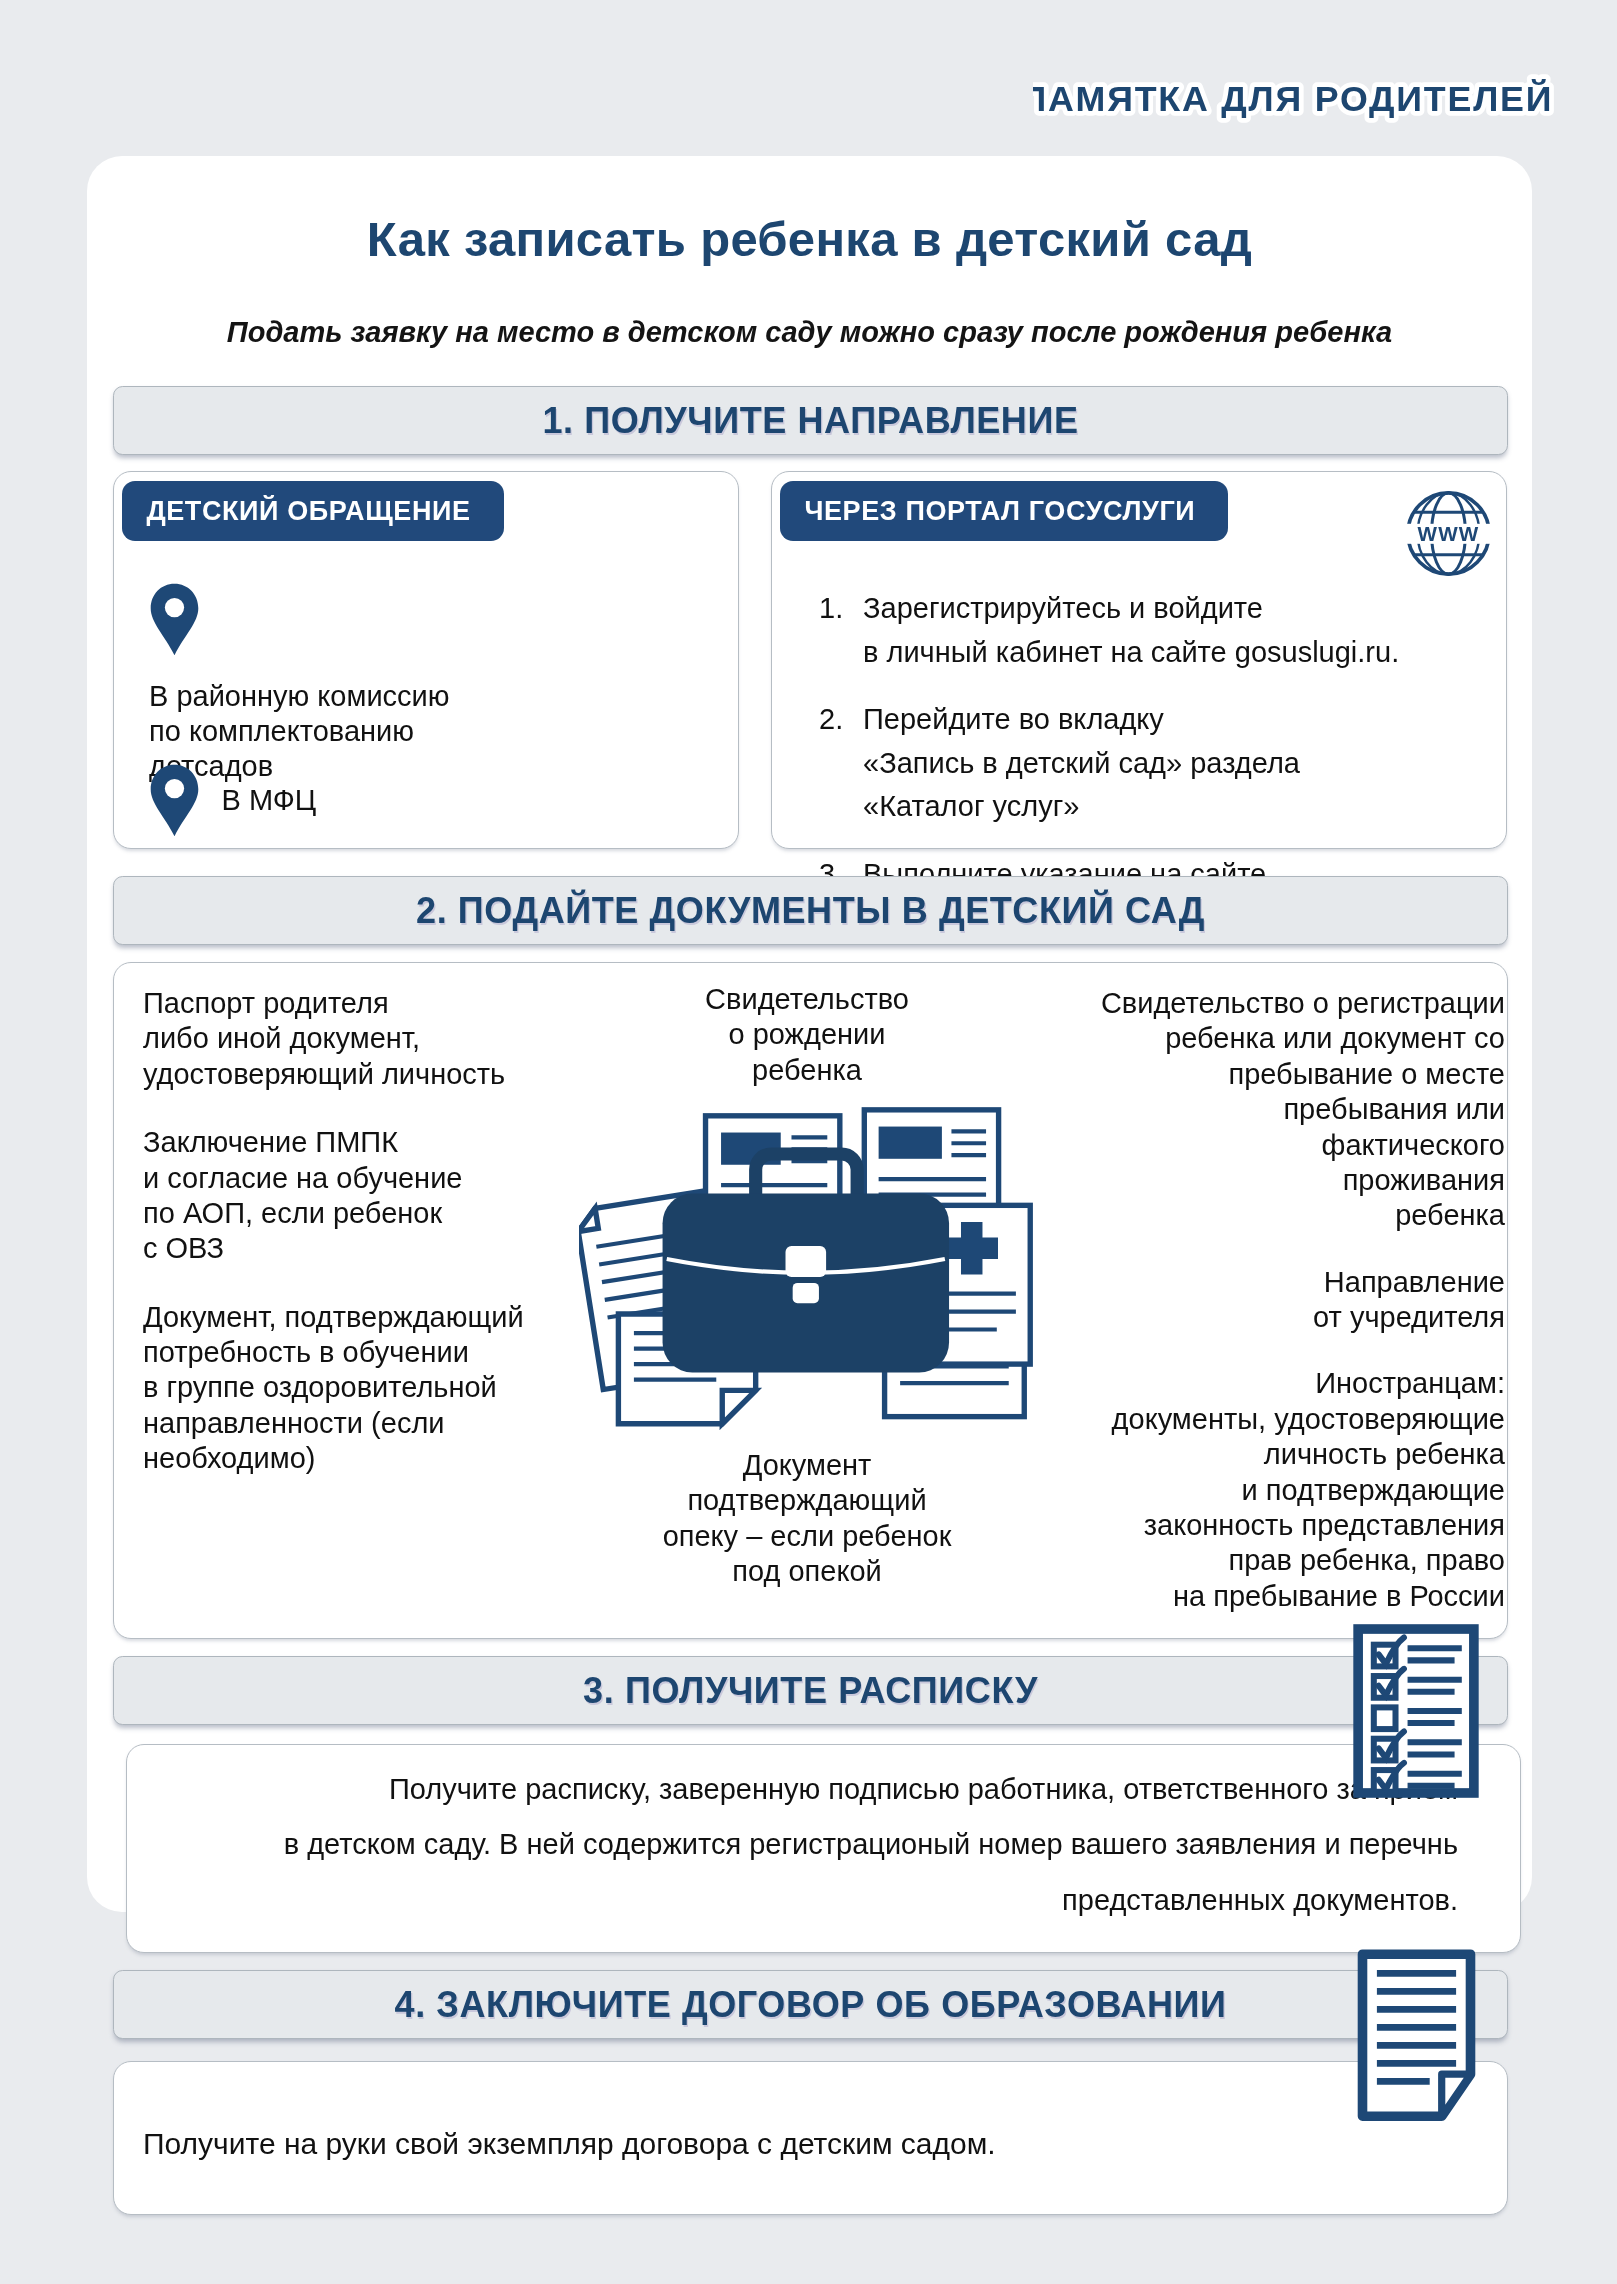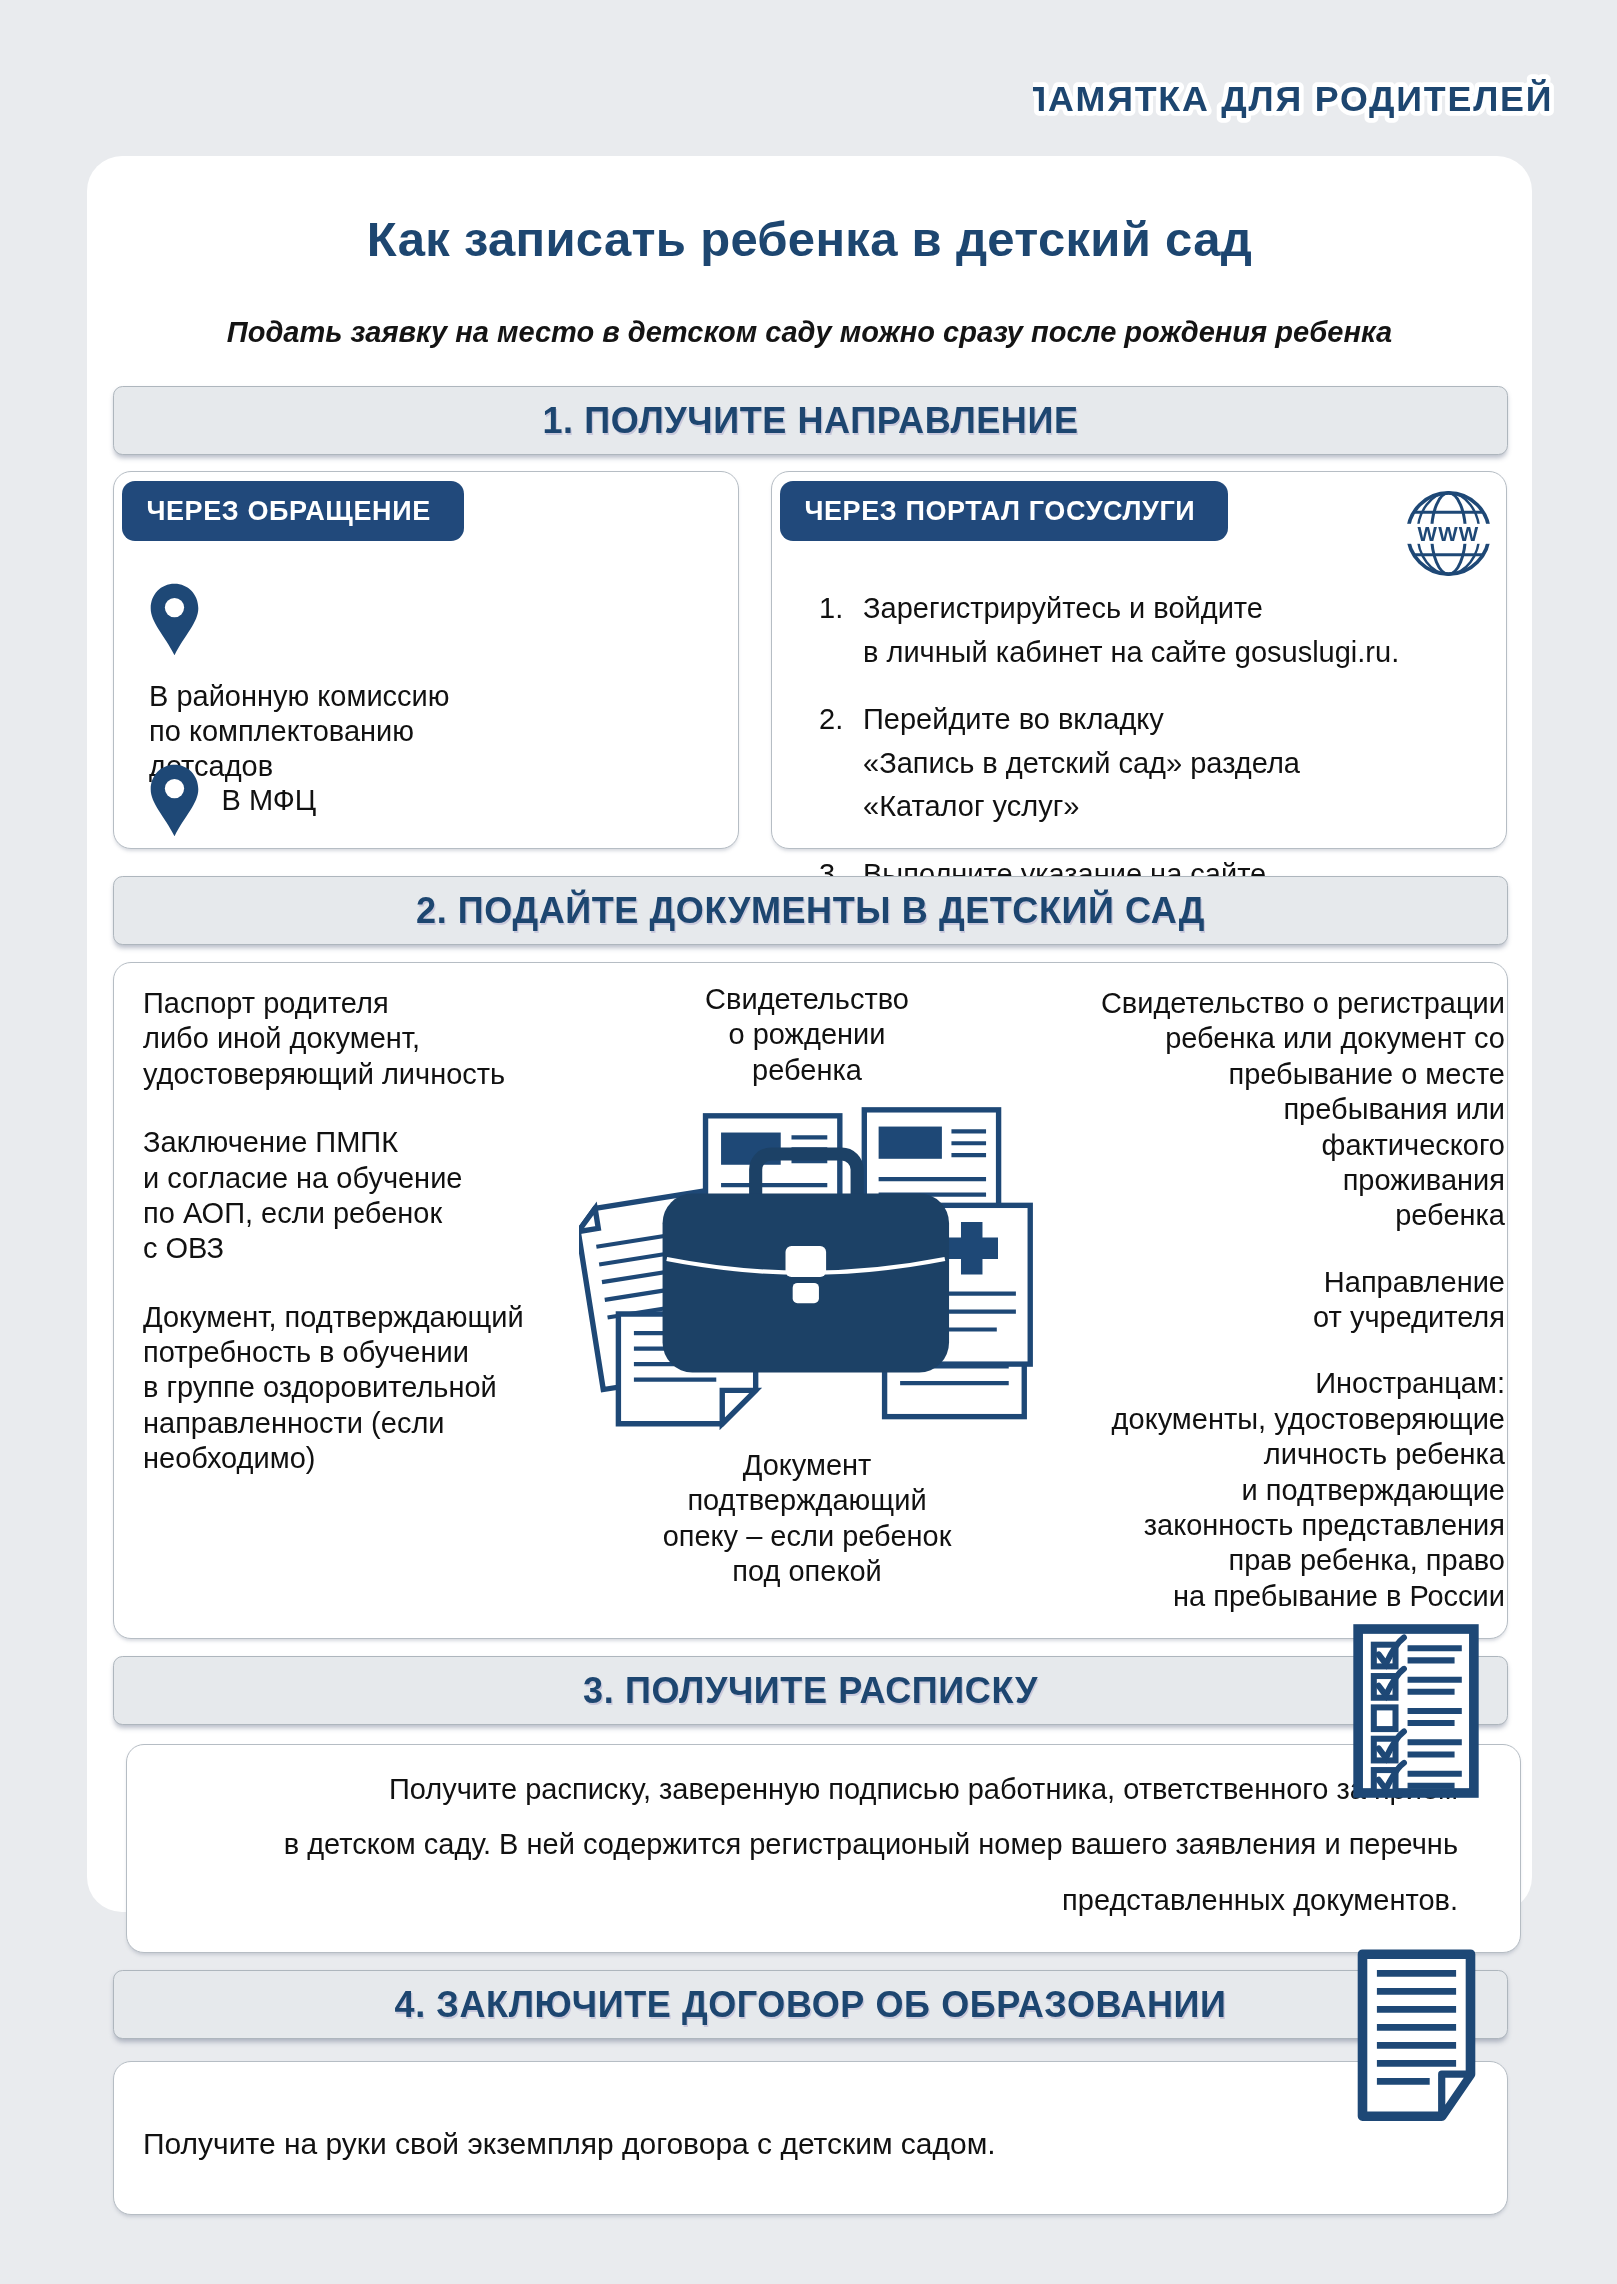--- a/index.html
+++ b/index.html
@@ -62,21 +62,21 @@
   <div id="sheet">
 
     <div class="page-title">Как записать ребенка в детский сад</div>
     <div class="page-subtitle">Подать заявку на место в детском саду можно сразу после рождения ребенка</div>
 
     <div class="bar" style="top:230px;">
       <span>1. ПОЛУЧИТЕ НАПРАВЛЕНИЕ</span>
     </div>
 
     <div class="panel" style="left:26px;top:315px;width:624px;height:376px;">
-      <div class="pill">ЧЕРЕЗ ОБРАЩЕНИЕ</div>
+      <div class="pill">ДЕТСКИЙ ОБРАЩЕНИЕ</div>
       <div class="pin-row" style="left:35px;top:110px;width:549px;align-items:flex-start;flex-direction:column;">
         <svg width="51" height="75" viewBox="0 0 90 130">
           <path d="M45,2 C21,2 3,21 3,45 c0,25 24,47 42,83 c18,-36 42,-58 42,-83 C87,21 69,2 45,2 Z" fill="#1e4876"></path>
           <circle cx="45" cy="44" r="17" fill="#ffffff"></circle>
         </svg>
         <div class="body-text pre">В районную комиссию
 по комплектованию
 детсадов</div>
       </div>
       <div class="pin-row" style="left:35px;top:291px;width:549px;align-items:center;">

